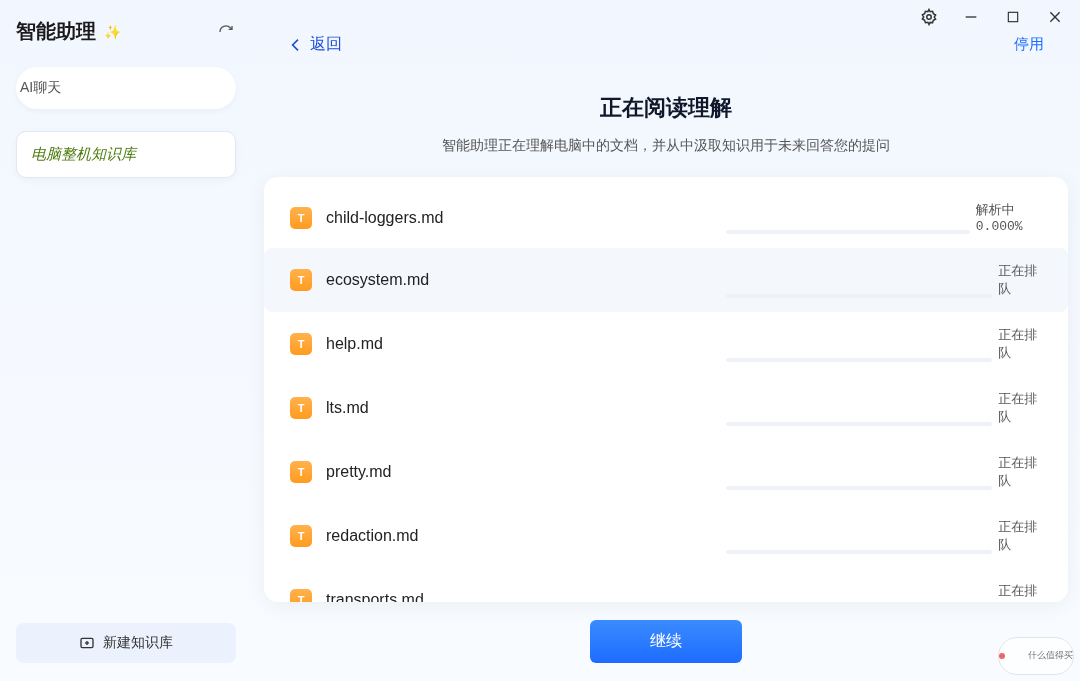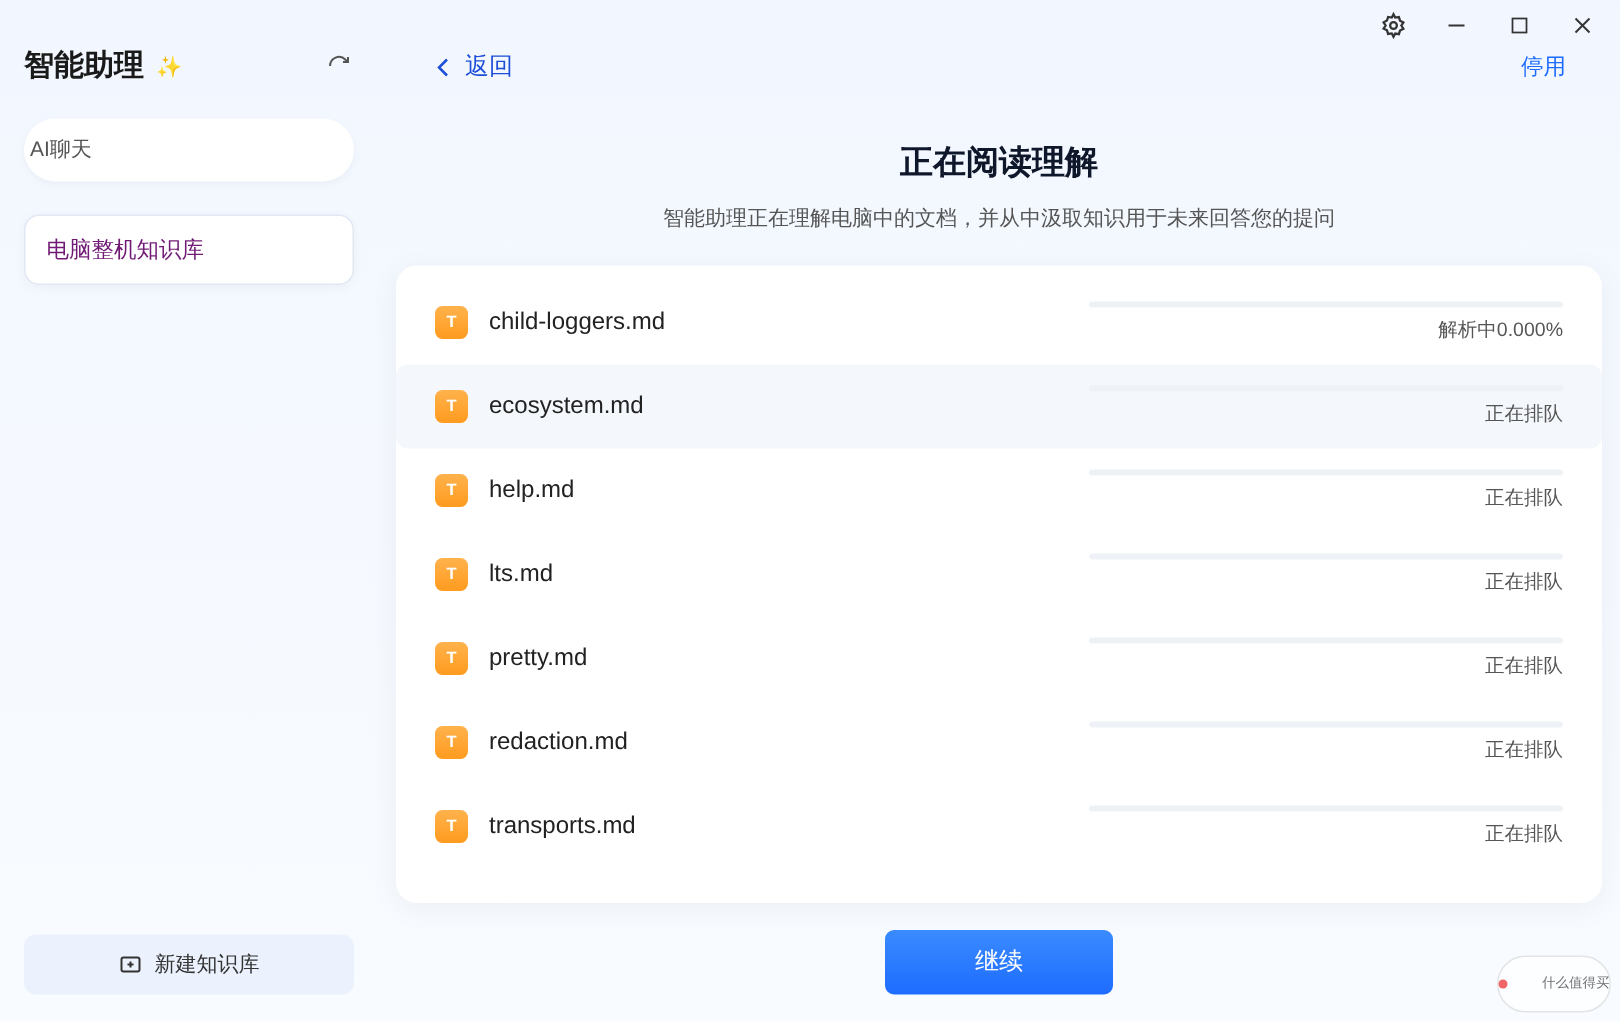--- a/index.html
+++ b/index.html
@@ -9,41 +9,42 @@
   background: linear-gradient(180deg, #f2f7ff 0%, #f8fbff 100%);
   overflow: hidden;
   position: relative;
 }
 .titlebar {
   position: absolute; top: 0; right: 0;
   display: flex; gap: 20px; padding: 6px 14px;
 }
 .titlebar .wb { width: 22px; height: 22px; display:flex; align-items:center; justify-content:center; color:#333; cursor:pointer; }
 .sidebar {
-  position: absolute; left: 0; top: 12px; bottom: 0;
+  position: absolute; left: 0; top: 0; bottom: 0;
   width: 252px;
   padding: 18px 16px;
   display: flex; flex-direction: column;
 }
 .brand-row { display:flex; align-items:center; gap:8px; }
 .brand-row h1 { font-size: 20px; font-weight: 700; color:#1a1a1a; }
 .brand-row .sparks { font-size: 14px; }
 .brand-row .refresh { margin-left:auto; width:20px; height:20px; display:flex; align-items:center; justify-content:center; color:#555; cursor:pointer; }
 .seg {
   margin-top: 22px;
   background:#fff; border-radius: 999px;
   padding:4px; display:flex; box-shadow: 0 2px 6px rgba(0,0,0,0.04);
 }
 .seg .seg-item { flex:1; text-align:left; font-size:14px; padding:8px 0; border-radius:999px; color:#555; cursor:pointer; }
 .seg .seg-item.active { background: linear-gradient(180deg,#3a8bff,#1e6cff); color:#fff; }
 .kb-card {
   margin-top: 22px; background:#fff; border-radius:10px;
-  padding:13px 14px; font-size:15px; color:#701a75;
+  padding:13px 14px; font-size:15px; color:#4d7c0f;
   border: 1px solid #e1e8f3;
   box-shadow: 0 2px 8px rgba(0,0,0,0.04);
+  font-style: italic;
 }
 .new-kb {
   margin-top:auto; background:#ebf2fd; border-radius:8px;
   padding:11px 0; display:flex; justify-content:center; align-items:center; gap:8px;
   font-size:14px; color:#333; cursor:pointer;
 }
 .new-kb svg { width:16px; height:16px; }
 .main {
   position:absolute; left:252px; right:0; top:0; bottom:0;
   padding: 28px 12px 0 12px;
@@ -67,21 +68,21 @@
 }
 .file-row.highlight { background:#f4f7fb; }
 .file-icon {
   width:22px; height:22px; flex-shrink:0;
   background: linear-gradient(180deg,#ffb24c,#ff9b1f);
   border-radius:5px; display:flex; align-items:center; justify-content:center;
   color:#fff; font-size:11px; font-weight:600;
   margin-right: 14px;
 }
 .file-name { font-size:16px; color:#222; flex:0 0 360px; overflow:hidden; text-overflow:ellipsis; white-space:nowrap; }
-.progress-wrap { flex:1; display:flex; flex-direction:column; align-items:flex-end; gap:6px; padding-left: 40px; }
+.progress-wrap { flex:1; display:flex; flex-direction:row; align-items:flex-end; gap:6px; padding-left: 40px; font-family: Liberation Mono, monospace; }
 .progress-bar { width:100%; height:4px; background:#eef2f7; border-radius:2px; position:relative; }
 .progress-bar .fill { position:absolute; left:0; top:0; bottom:0; background:#1e6cff; border-radius:2px; width:0; }
 .status-text { font-size:13px; color:#555; }
 .footer { padding: 18px 0; display:flex; justify-content:center; }
 .primary-btn {
   background: linear-gradient(180deg,#3a8bff,#1e6cff);
   color:#fff; border:none; border-radius:6px;
   font-size:16px; padding: 11px 60px; cursor:pointer;
 }
 .watermark {

